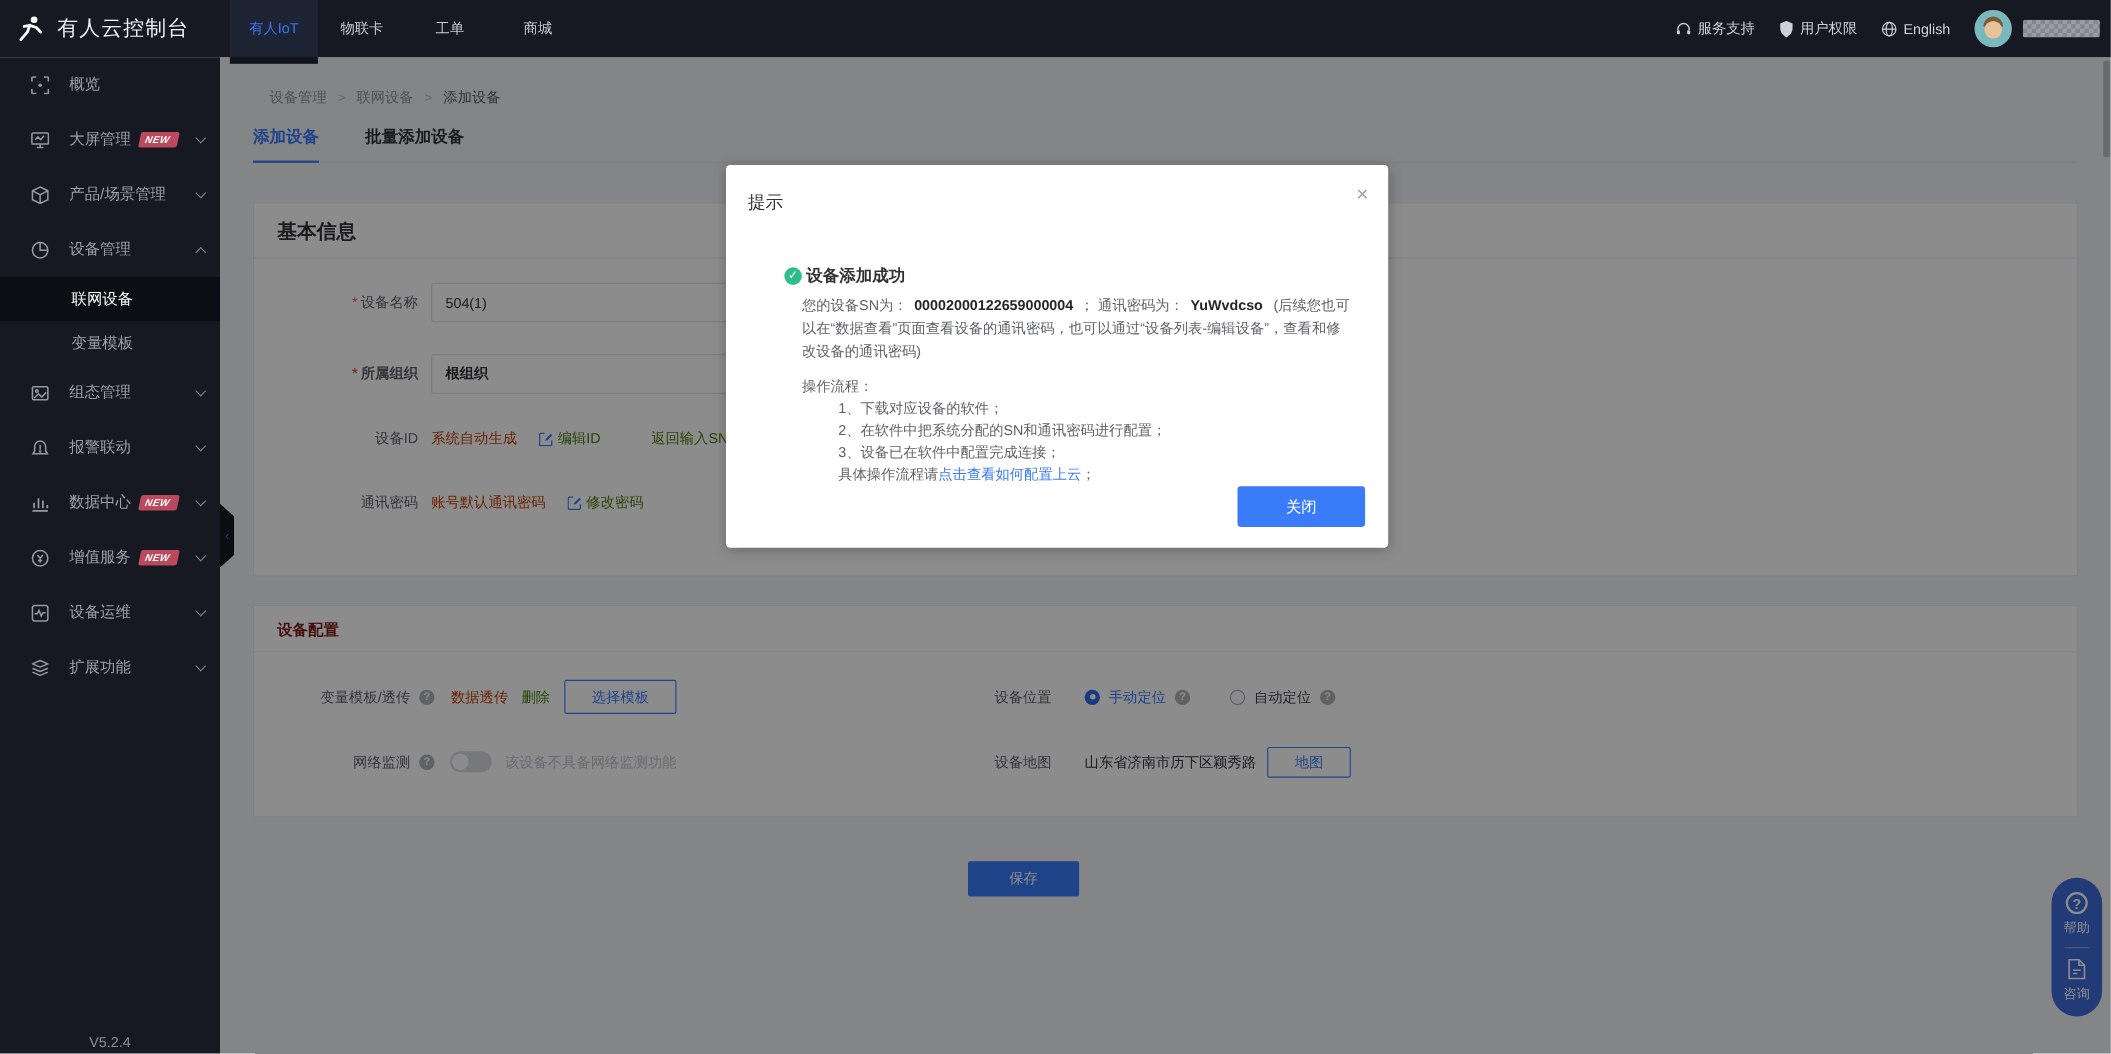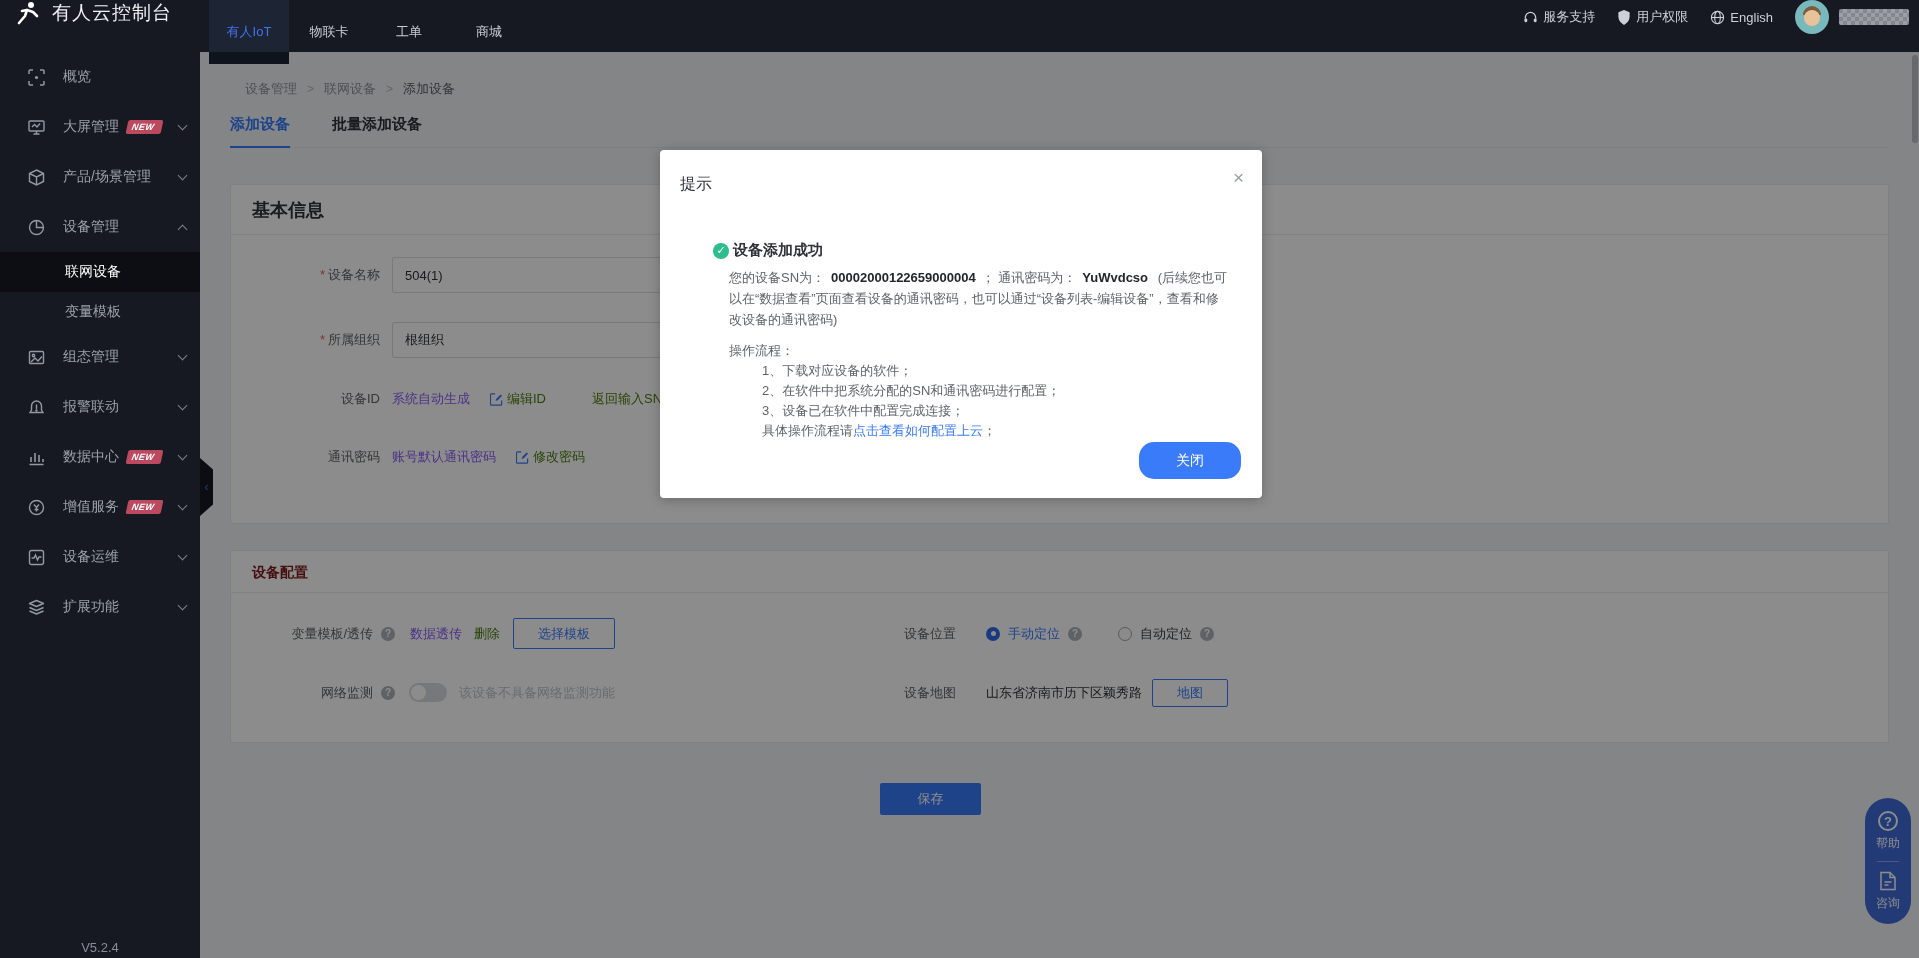--- a/index.html
+++ b/index.html
@@ -1,21 +1,21 @@
 <!DOCTYPE html>
 <html><head>
 <meta charset="utf-8">
 <style>
   * { margin:0; padding:0; box-sizing:border-box; }
   html,body { width:1919px; height:958px; }
   body { font-family:"Liberation Sans", sans-serif; }
   #app { position:relative; width:1919px; height:958px; background:#f0f2f5; overflow:hidden; }
 
   
-  .navbar { position:absolute; top:0; left:0; right:0; height:52px; background:#161922; display:flex; align-items:flex-start; z-index:20; }
+  .navbar { position:absolute; top:0; left:0; right:0; height:52px; background:#161922; display:flex; align-items:center; z-index:20; }
   .logo { margin-left:15px; display:flex; align-items:center; }
   .brand { font-size:19px; color:#eef0f4; margin-left:11px; letter-spacing:1px; white-space:nowrap; }
   .nav-tabs { display:flex; margin-left:37px; height:64px; }
   .nav-tab { width:80px; display:flex; align-items:center; justify-content:center; color:#c7cbd3; font-size:13px; cursor:pointer; }
   .nav-tab.active { background:#1d2433; color:#4272f1; }
   .nav-right { margin-left:auto; margin-right:10px; display:flex; align-items:center; gap:22px; color:#ccd0d7; font-size:13px; }
   .nav-right .nr-item { display:flex; align-items:center; gap:5px; cursor:pointer; }
   .avatar-group { display:flex; align-items:center; gap:10px; }
   .avatar { width:34px; height:34px; border-radius:50%; background:#79b8bd; position:relative; overflow:hidden; }
   .avatar .face { position:absolute; left:9px; top:10px; width:16px; height:16px; border-radius:50%; background:#e8c39a; }
@@ -50,22 +50,22 @@
   .ptab.active { color:#3a7bfa; border-bottom:2px solid #3a7bfa; margin-bottom:-1px; }
 
   .card { background:#fff; margin:0 30px; border:1px solid #e8eaed; border-radius:2px; }
   .card.first { margin-top:36px; }
   .card-header { height:50px; line-height:50px; padding-left:21px; font-size:18px; font-weight:bold; color:#303237; border-bottom:1px solid #ebedf0; }
   .card-body1 { padding:22px 0 57px 25px; }
   .frow { display:flex; align-items:center; }
   .flabel { width:124px; text-align:right; font-size:13px; color:#5f6368; flex-shrink:0; margin-right:12px; white-space:nowrap; }
   .star { color:#f05b5b; margin-right:3px; }
   .input { width:400px; height:36px; border:1px solid #d9dce2; border-radius:2px; display:flex; align-items:center; padding-left:12px; font-size:13px; color:#303237; background:#fff; }
-  .mb29 { margin-bottom:29px; } .mb32 { margin-bottom:32px; } .mb40 { margin-bottom:40px; }
-  .ftext { font-size:13px; color:#8b5cf6; }
+  .mb29 { margin-bottom:29px; } .mb32 { margin-bottom:32px;font-weight:bold; } .mb40 { margin-bottom:40px; }
+  .ftext { font-size:13px; color:#c2410c; }
   .blink { display:inline-flex; align-items:center; gap:4px; color:#4d7c0f; font-size:13px; cursor:pointer; text-decoration:none; }
   .ml20 { margin-left:20px; } .ml46 { margin-left:46px; }
 
   .card2 { margin-top:26px; }
   .card-header2 { height:42px; line-height:42px; padding-left:21px; font-size:14px; font-weight:bold; color:#7f1d1d; border-bottom:1px solid #ebedf0; }
   .card-body2 { display:flex; padding:25px 30px 34px 25px; }
   .cfg-left { width:640px; flex-shrink:0; }
   .cfg-right { flex:1; }
   .cfg-row { display:flex; align-items:center; height:31px; }
   .cfg-row + .cfg-row { margin-top:28px; }
@@ -102,21 +102,21 @@
   .m-success { position:absolute; left:53px; top:91px; width:515px; }
   .s-head { display:flex; align-items:center; }
   .check-icon { width:16px; height:16px; border-radius:50%; background:#2ebe8e; color:#fff; font-size:11px; display:flex; align-items:center; justify-content:center; margin-right:4px; flex-shrink:0; }
   .s-title { font-size:15px; font-weight:bold; color:#303237; }
   .s-para { margin:7px 0 0 16px; font-size:13px; color:#5f6368; line-height:21px; }
   .s-para b { color:#24262b; margin:0 6px;text-align:center; }
   .s-process { margin:11px 0 0 16px; font-size:13px; color:#5f6368; line-height:20px; }
   .s-step { margin-left:33px; }
   .s-detail { margin-left:33px; }
   .m-link { color:#3a7bfa; cursor:pointer; }
-  .m-close-btn { position:absolute; right:21px; bottom:19px; width:102px; height:37px; background:#3a7bfa; color:#fff; border:none; border-radius:15px; font-size:14px; cursor:pointer; }
+  .m-close-btn { position:absolute; right:21px; bottom:19px; width:116px; height:37px; background:#3a7bfa; color:#fff; border:none; border-radius:3px; font-size:14px; cursor:pointer; }
 
   svg { display:block; }
 </style>
 </head>
 <body>
 
 <div id="app">
 
   <header class="navbar">
     <span class="logo">

